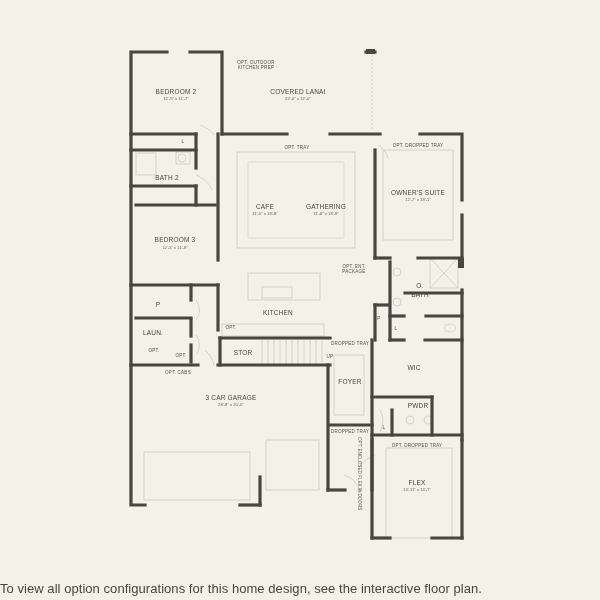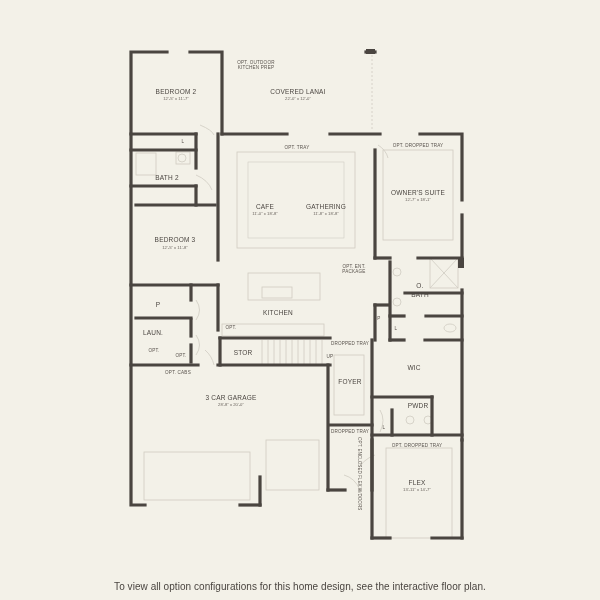--- a/index.html
+++ b/index.html
@@ -5,22 +5,22 @@
   html, body { margin:0; padding:0; }
   body { width:600px; height:600px; background:#f3f1e8; position:relative; overflow:hidden;
          font-family: "Liberation Sans", sans-serif; color:#4a4540; }
   #plan { position:absolute; left:0; top:0; width:600px; height:600px; }
   .lbl { position:absolute; text-align:center; white-space:nowrap; transform:translateX(-50%);
          font-size:6.5px; letter-spacing:0.2px; color:#4a4540; line-height:1; }
   .lbl.small { font-size:4.6px; color:#5a544e; }
   .dim { position:absolute; white-space:nowrap; transform:translateX(-50%);
          font-size:4.2px; color:#6a645e; line-height:1; }
   .vert { position:absolute; font-size:4.6px; color:#5a544e; writing-mode:vertical-rl; white-space:nowrap; line-height:1.1; }
-  #caption { position:absolute; left:0; width:600px; top:581px; text-align:center;
-             font-size:10px; color:#4a4540; letter-spacing:0.05px; }
+  #caption { position:absolute; left:0; width:600px; top:581px; text-align:left;
+             font-size:13px; color:#4a4540; letter-spacing:0.05px; }
 </style>
 </head>
 <body>
 
 <div id="plan">
   <svg width="600" height="600" viewBox="0 0 600 600">
     <g fill="none" stroke="#cfcbc1" stroke-width="0.8">
 
       <rect x="237" y="152" width="118" height="96"></rect>
       <rect x="248" y="162" width="96" height="76" stroke-width="0.6"></rect>

